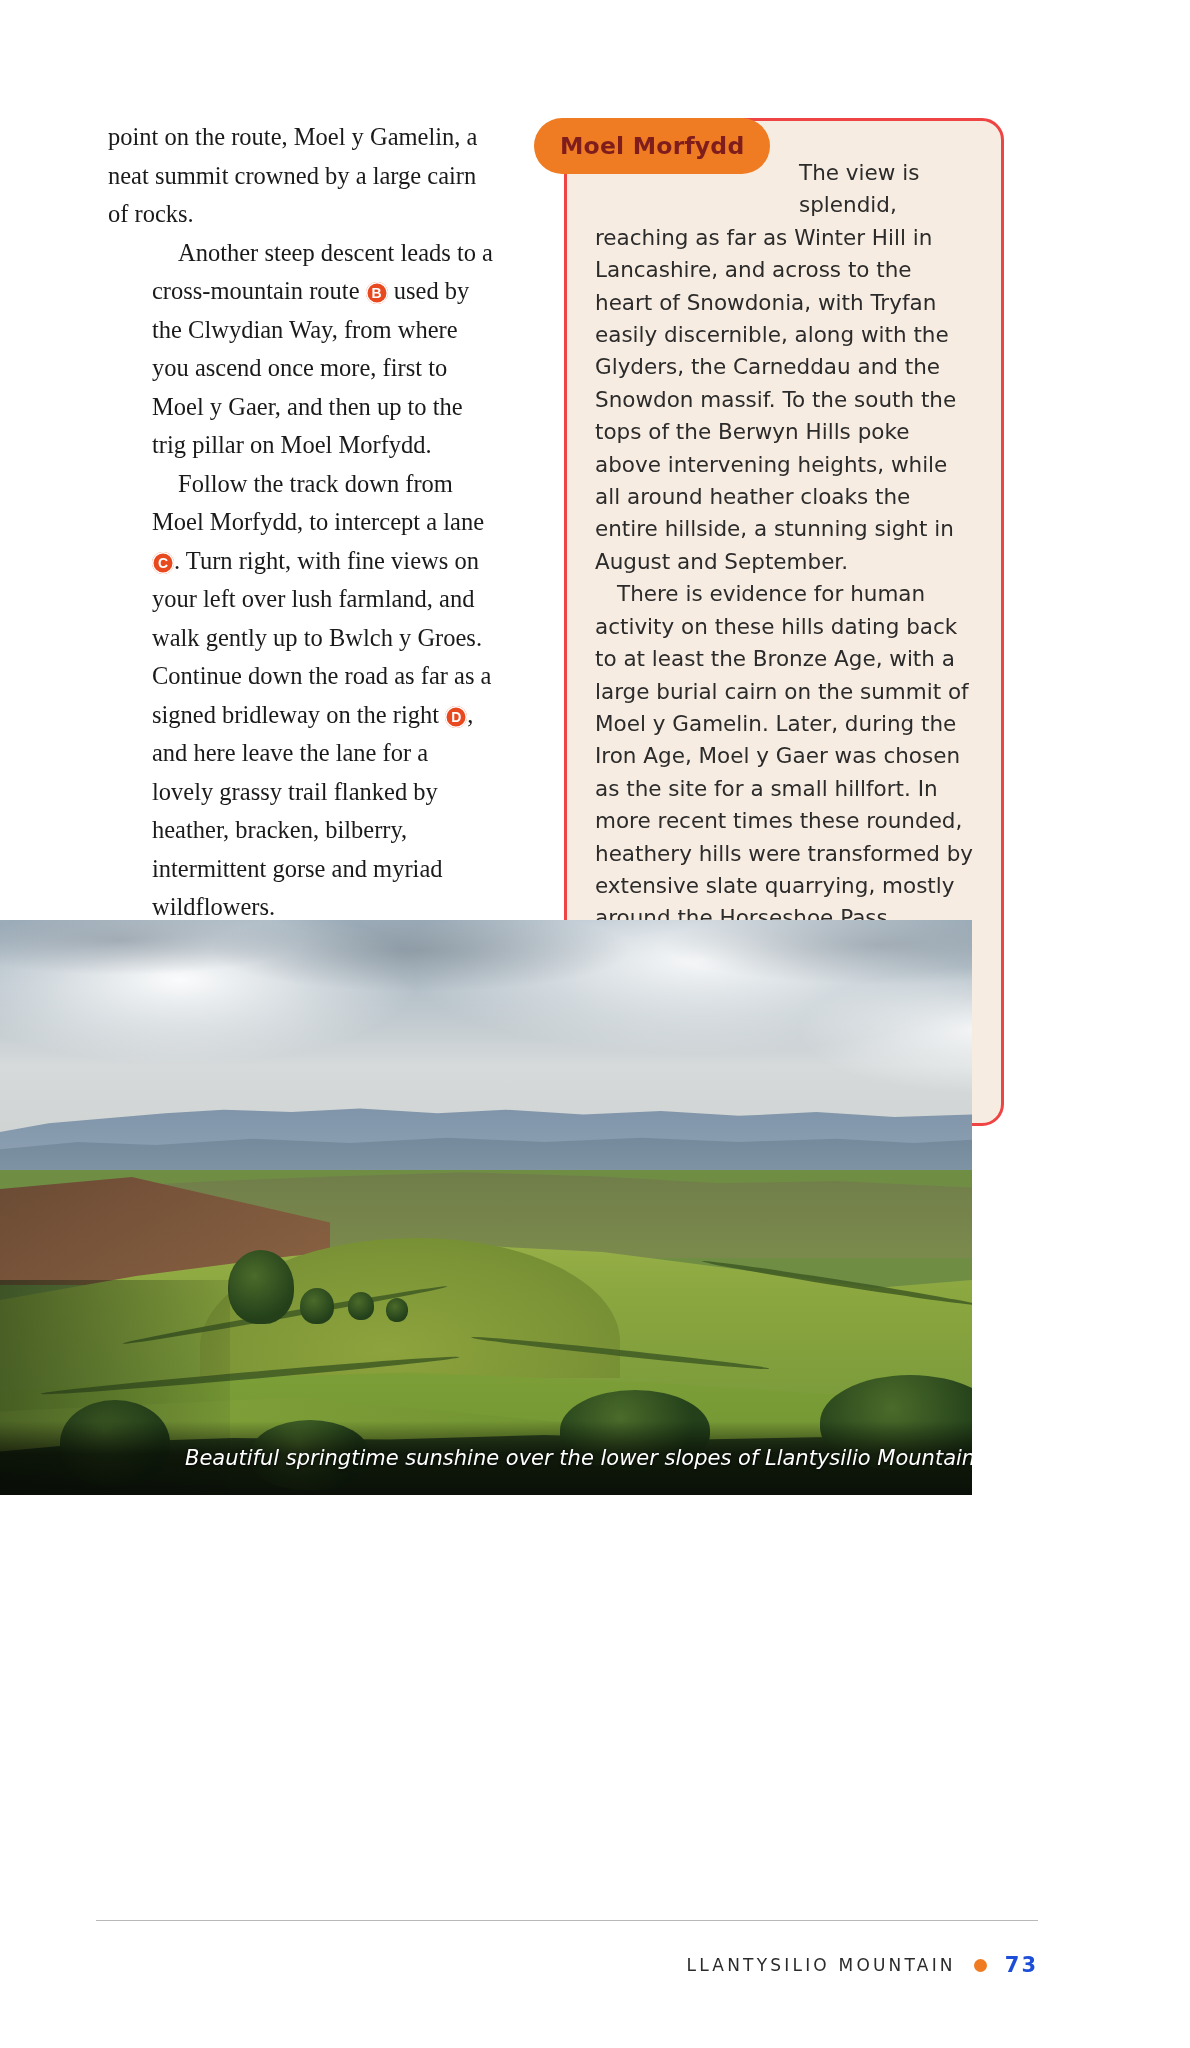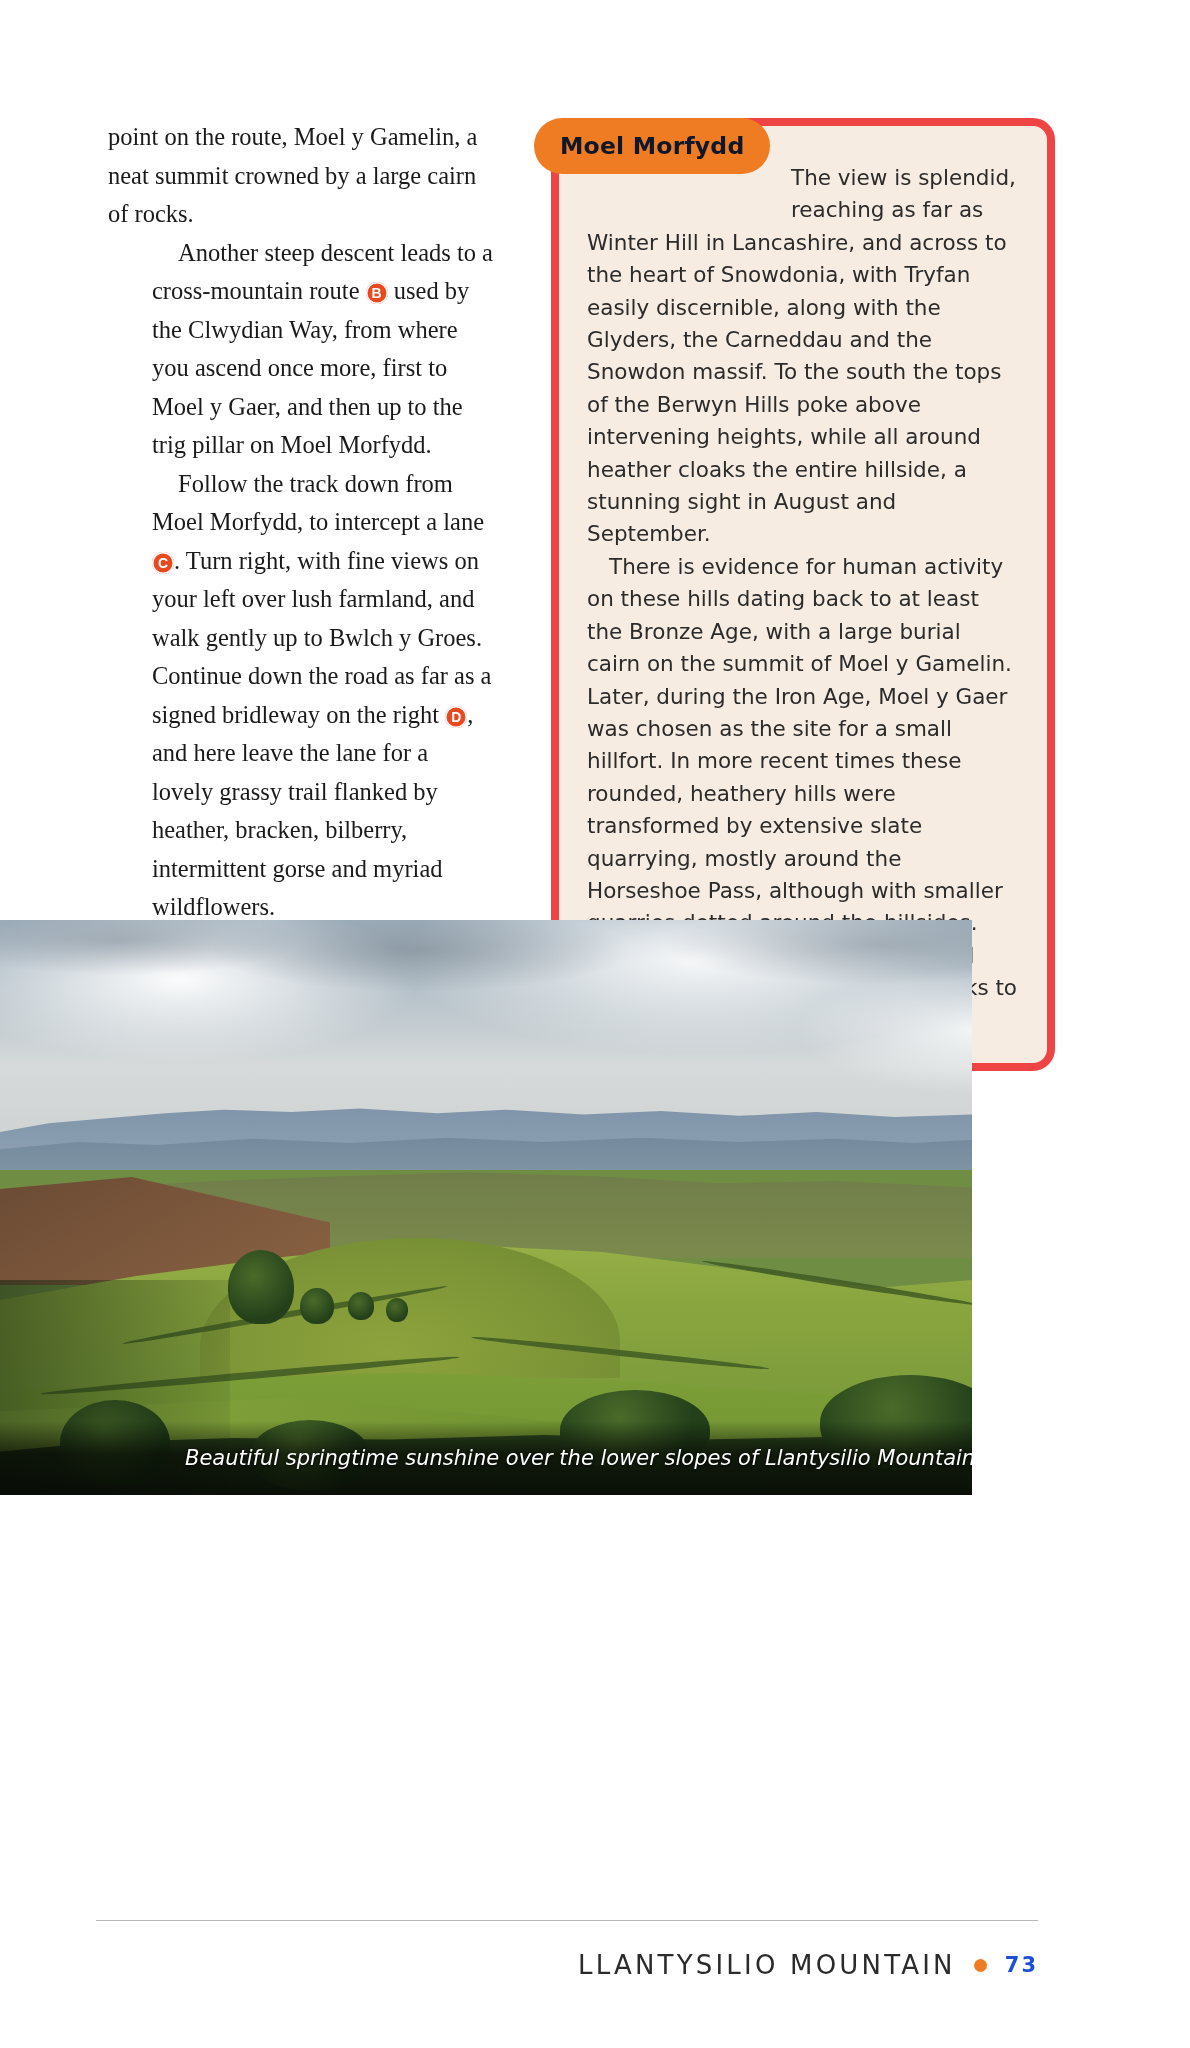--- a/index.html
+++ b/index.html
@@ -56,27 +56,27 @@
     font-size: 14px;
     text-align: center;
     vertical-align: 1px;
     text-indent: 0;
     box-shadow: 0 0 0 1.5px #ffffff inset;
   }
 
   
   .infobox {
     position: absolute;
-    left: 551px;
+    left: 564px;
     top: 118px;
-    width: 504px;
+    width: 440px;
     min-height: 786px;
     box-sizing: border-box;
     background: #f7ece1;
-    border: 8px solid #ef4444;
+    border: 3px solid #ef4444;
     border-radius: 22px;
     padding: 36px 28px 26px 28px;
   }
   .infobox-text {
     font-family: "DejaVu Sans", sans-serif;
     font-size: 21.5px;
     line-height: 32.4px;
     color: #2b2b2b;
   }
   .infobox-text p { margin: 0; }
@@ -85,21 +85,21 @@
   .infobox-title {
     position: absolute;
     left: 534px;
     top: 118px;
     height: 56px;
     padding: 0 26px;
     display: flex;
     align-items: center;
     background: #ef7c22;
     border-radius: 28px;
-    color: #0f172a;
+    color: #7f1d1d;
     font-family: "DejaVu Sans", sans-serif;
     font-weight: bold;
     font-size: 23.5px;
     letter-spacing: 0.2px;
     white-space: nowrap;
     z-index: 5;
   }
   .infobox-first-indent {
     float: left;
     width: 204px;
@@ -241,21 +241,21 @@
     top: 1945px;
     width: 942px;
     height: 40px;
     display: flex;
     align-items: center;
     justify-content: flex-end;
     gap: 18px;
   }
   .footer-title {
     font-family: "DejaVu Sans", sans-serif;
-    font-size: 26px;
+    font-size: 17px;
     letter-spacing: 3.2px;
     color: #2b2b2b;
   }
   .footer-dot {
     width: 13px;
     height: 13px;
     border-radius: 50%;
     background: #ef7c22;
     display: inline-block;
   }

